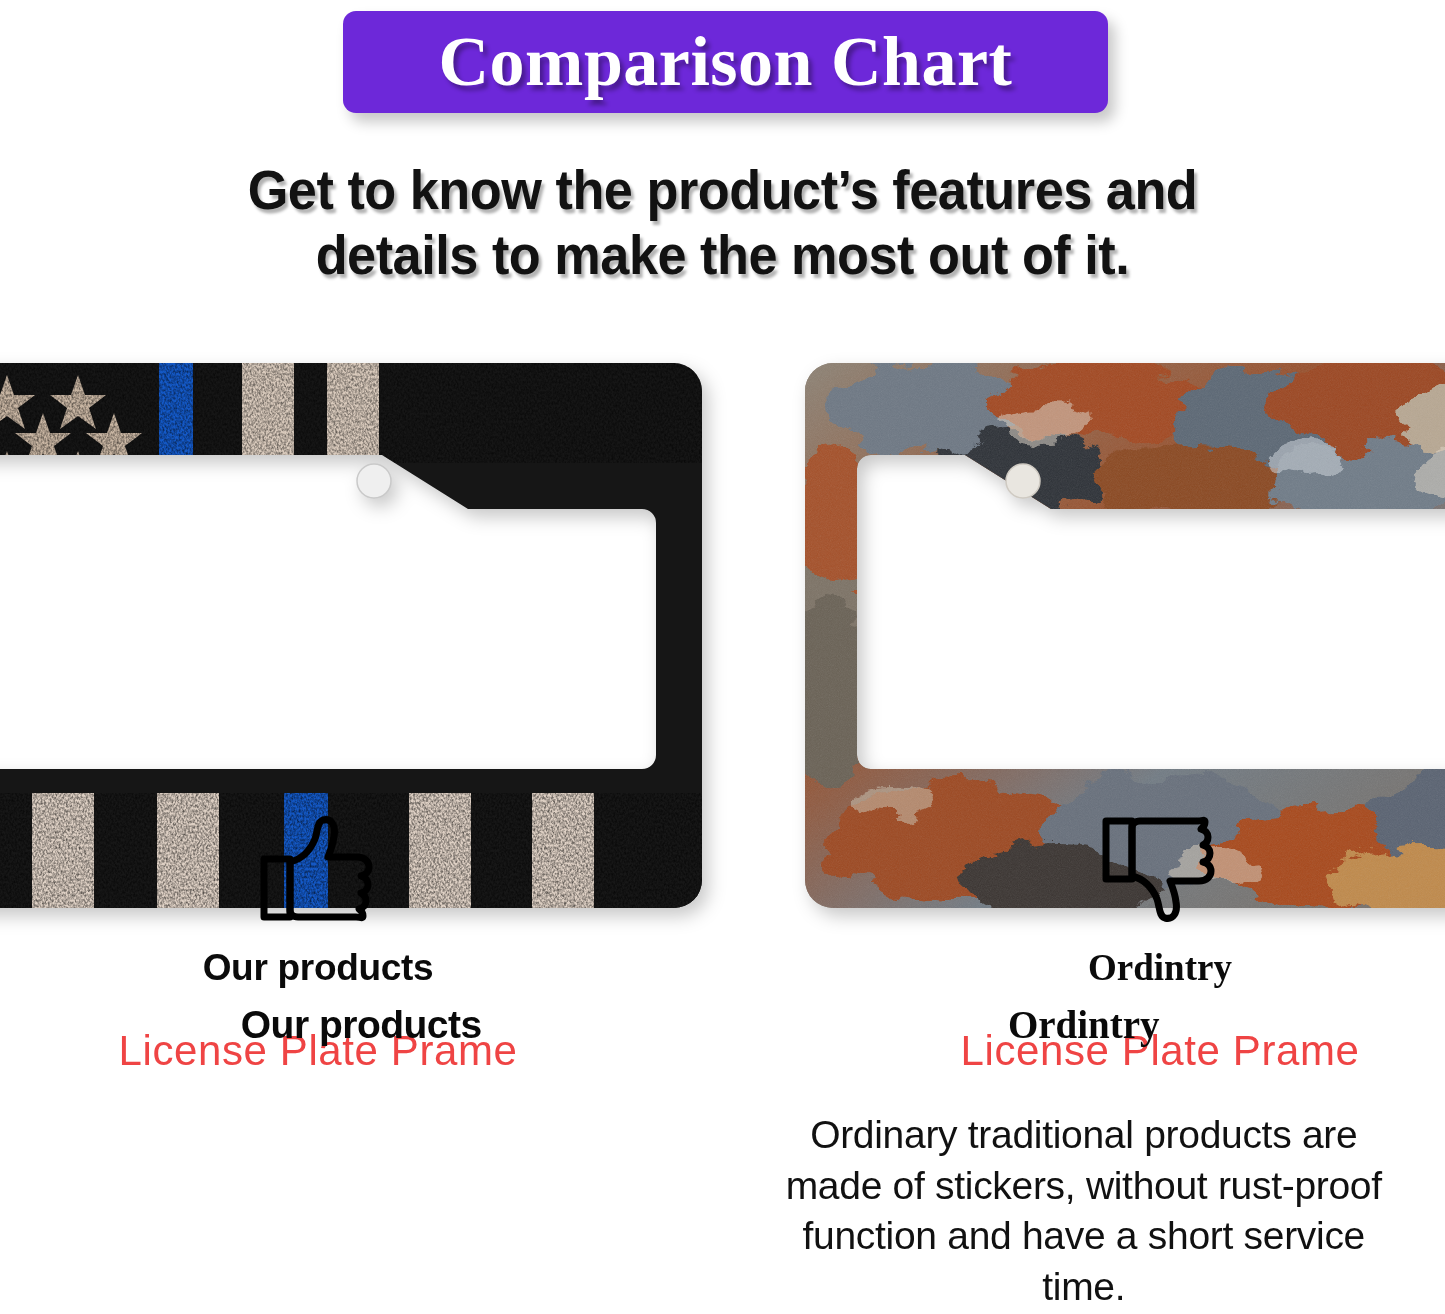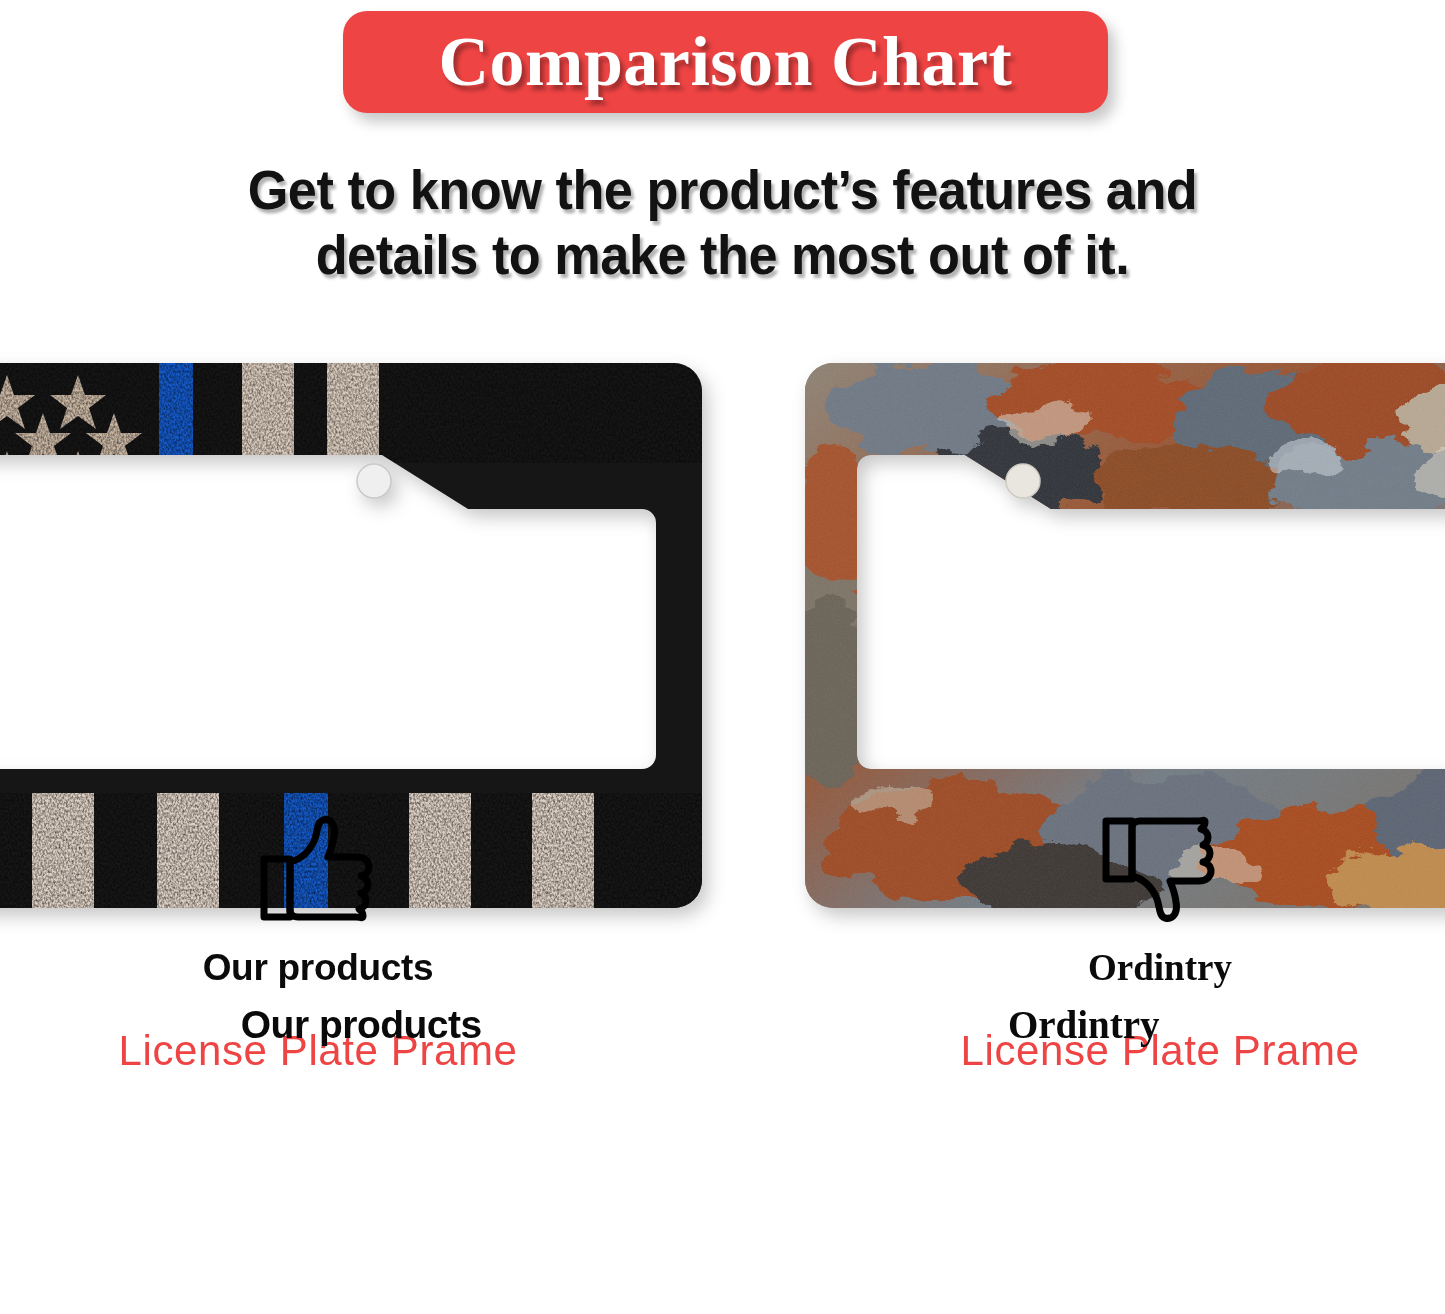--- a/index.html
+++ b/index.html
@@ -20,22 +20,22 @@
   .banner-wrap {
     position: absolute;
     left: 343px;
     top: 11px;
     width: 765px;
     height: 102px;
   }
   .banner {
     width: 100%;
     height: 100%;
-    background: #ef4444;
-    border-radius: 24px;
+    background: #6d28d9;
+    border-radius: 13px;
     box-shadow: 7px 9px 14px rgba(0,0,0,0.22);
     display: flex;
     align-items: center;
     justify-content: center;
     box-sizing: border-box;
   }
   .banner-title {
     color: #ffffff;
     font-family: "Liberation Serif", serif;
     font-weight: bold;
@@ -355,14 +355,15 @@
 </div>
 
 <div class="cols">
 
   <div class="col col-left">
     <div class="col-heading ours">Our products</div>
   </div>
 
   <div class="col col-right">
     <div class="col-heading ord">Ordintry</div>
+    <div class="col-body">Ordinary traditional products are made of stickers, without rust-proof function and have a short service time.</div>
   </div>
 </div>
 
 </body></html>

